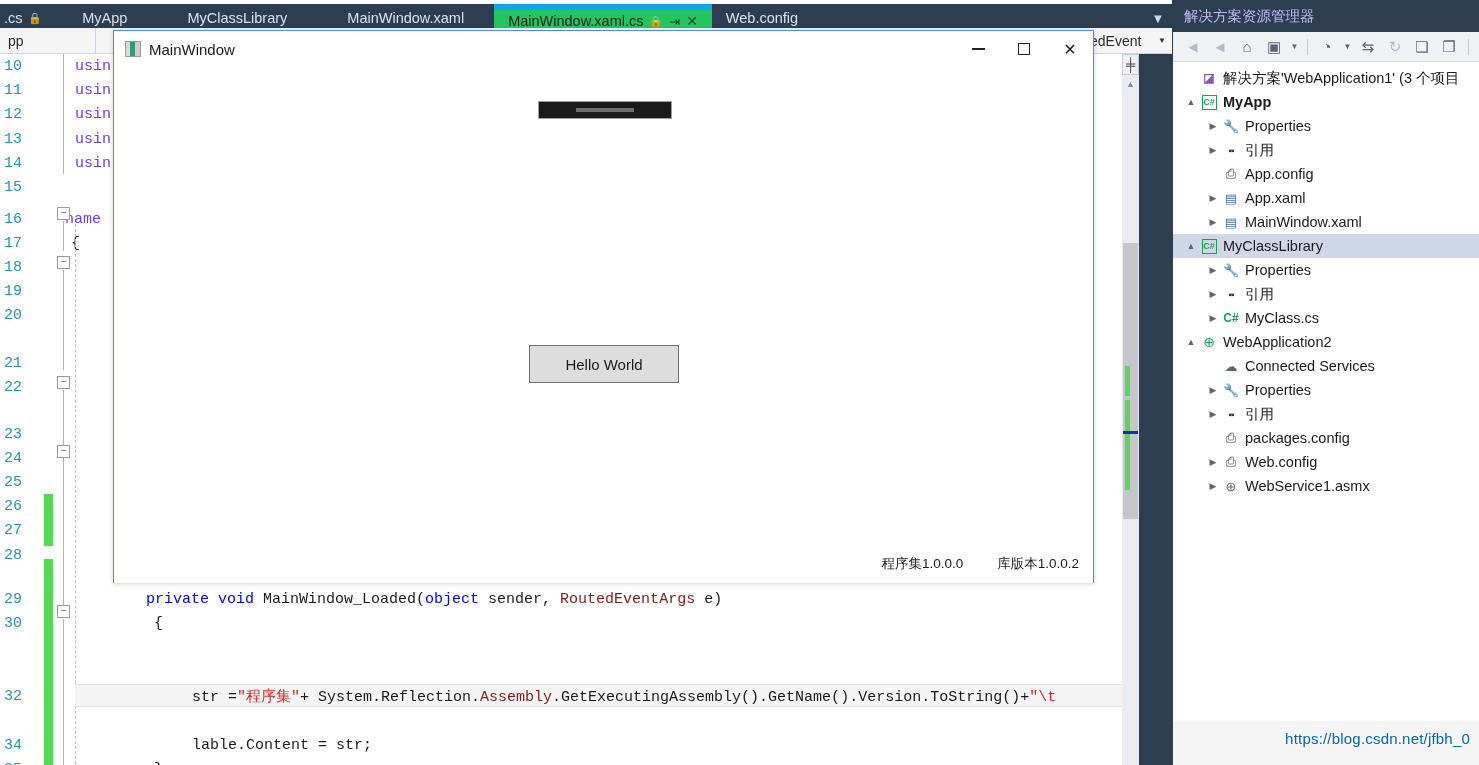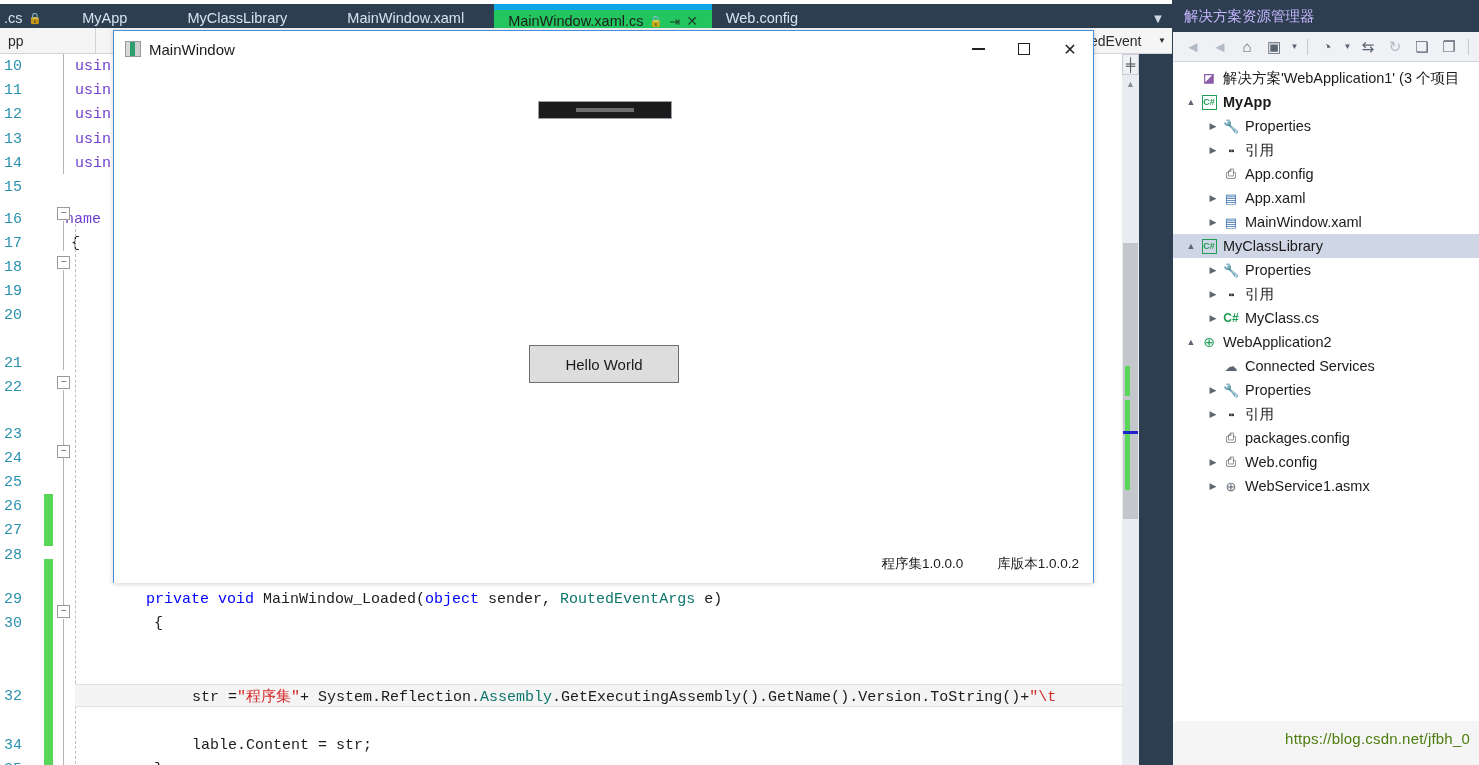--- a/index.html
+++ b/index.html
@@ -76,21 +76,21 @@
     position:absolute; left:57px; width:13px; height:13px;
     border:1px solid #9a9a9a; background:#fff;
     color:#555; font-size:10px; line-height:11px; text-align:center;
   }
   .vline{ position:absolute; left:63px; width:1px; background:#b4b4b4; }
   .dashline{ position:absolute; width:0; border-left:1px dashed #bdbdbd; }
 
   .codetext{ padding-left:0; }
   .kw{ color:#6f3fd1; }      
   .blue{ color:#0000ff; }
-  .type{ color:#0f766e; }
+  .type{ color:#7f1d1d; }
   .red{ color:#d42a2a; }
   .blk{ color:#1c1c1c; }
   .brace{ color:#1c1c1c; }
 
   .hl-line{
     position:absolute; left:75px; width:1064px; height:23px;
     background:#f4f4f4; border-top:1px solid #e2e2e2; border-bottom:1px solid #e2e2e2;
   }
 
   
@@ -213,21 +213,21 @@
   .wrench{ color:#3a3a3a; font-size:13px; }
   .refico{ color:#3a3a3a; letter-spacing:-1px; font-size:10px; }
   .cfgico{ color:#3a3a3a; font-size:13px; }
   .xamlico{ color:#3a6fb0; font-size:13px; }
   .webico{ color:#1f9d55; font-size:14px; }
   .cloudico{ color:#5d6570; font-size:13px; }
   .slnico{ color:#8a5aa8; font-size:12px; font-weight:bold; }
 
   .watermark{
     position:absolute; right:9px; bottom:18px;
-    color:#4d7c0f; font-size:15px; letter-spacing:.2px;
+    color:#0369a1; font-size:15px; letter-spacing:.2px;
     font-family:"Liberation Sans", sans-serif;
   }
 </style>
 </head>
 <body>
 
 <div class="root">
 
   <div class="tabstrip">
     <div class="tab first">

